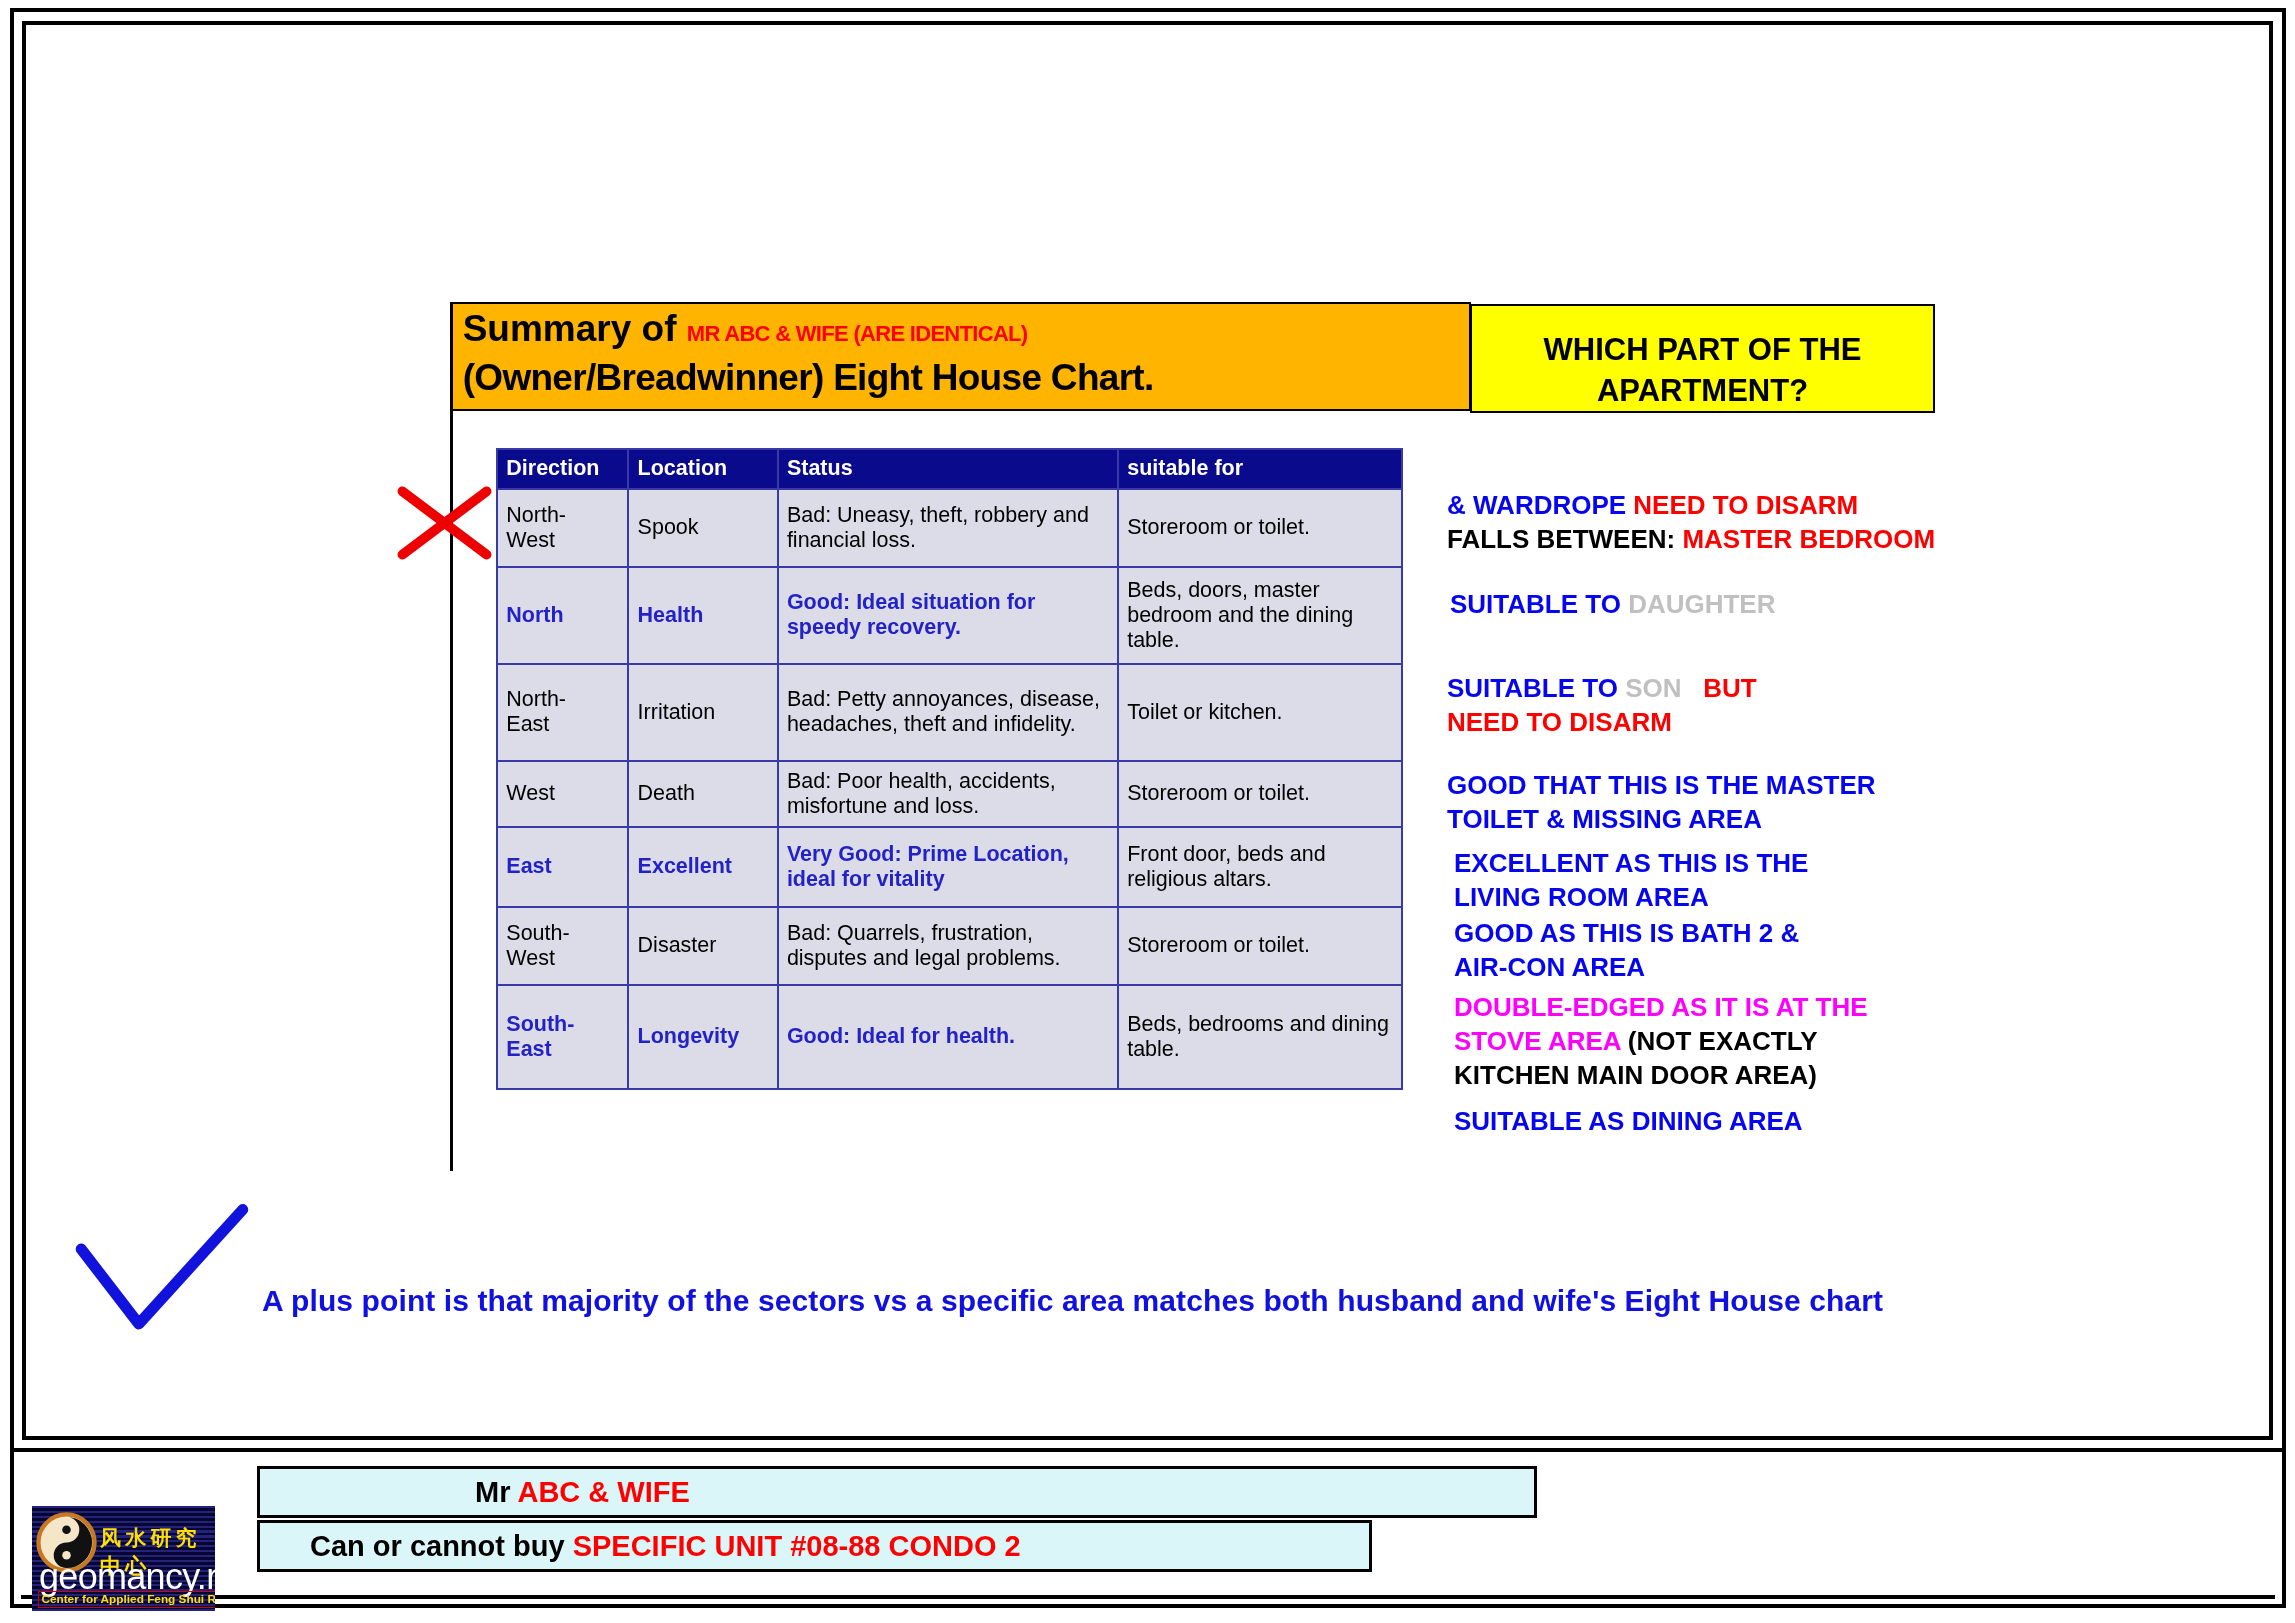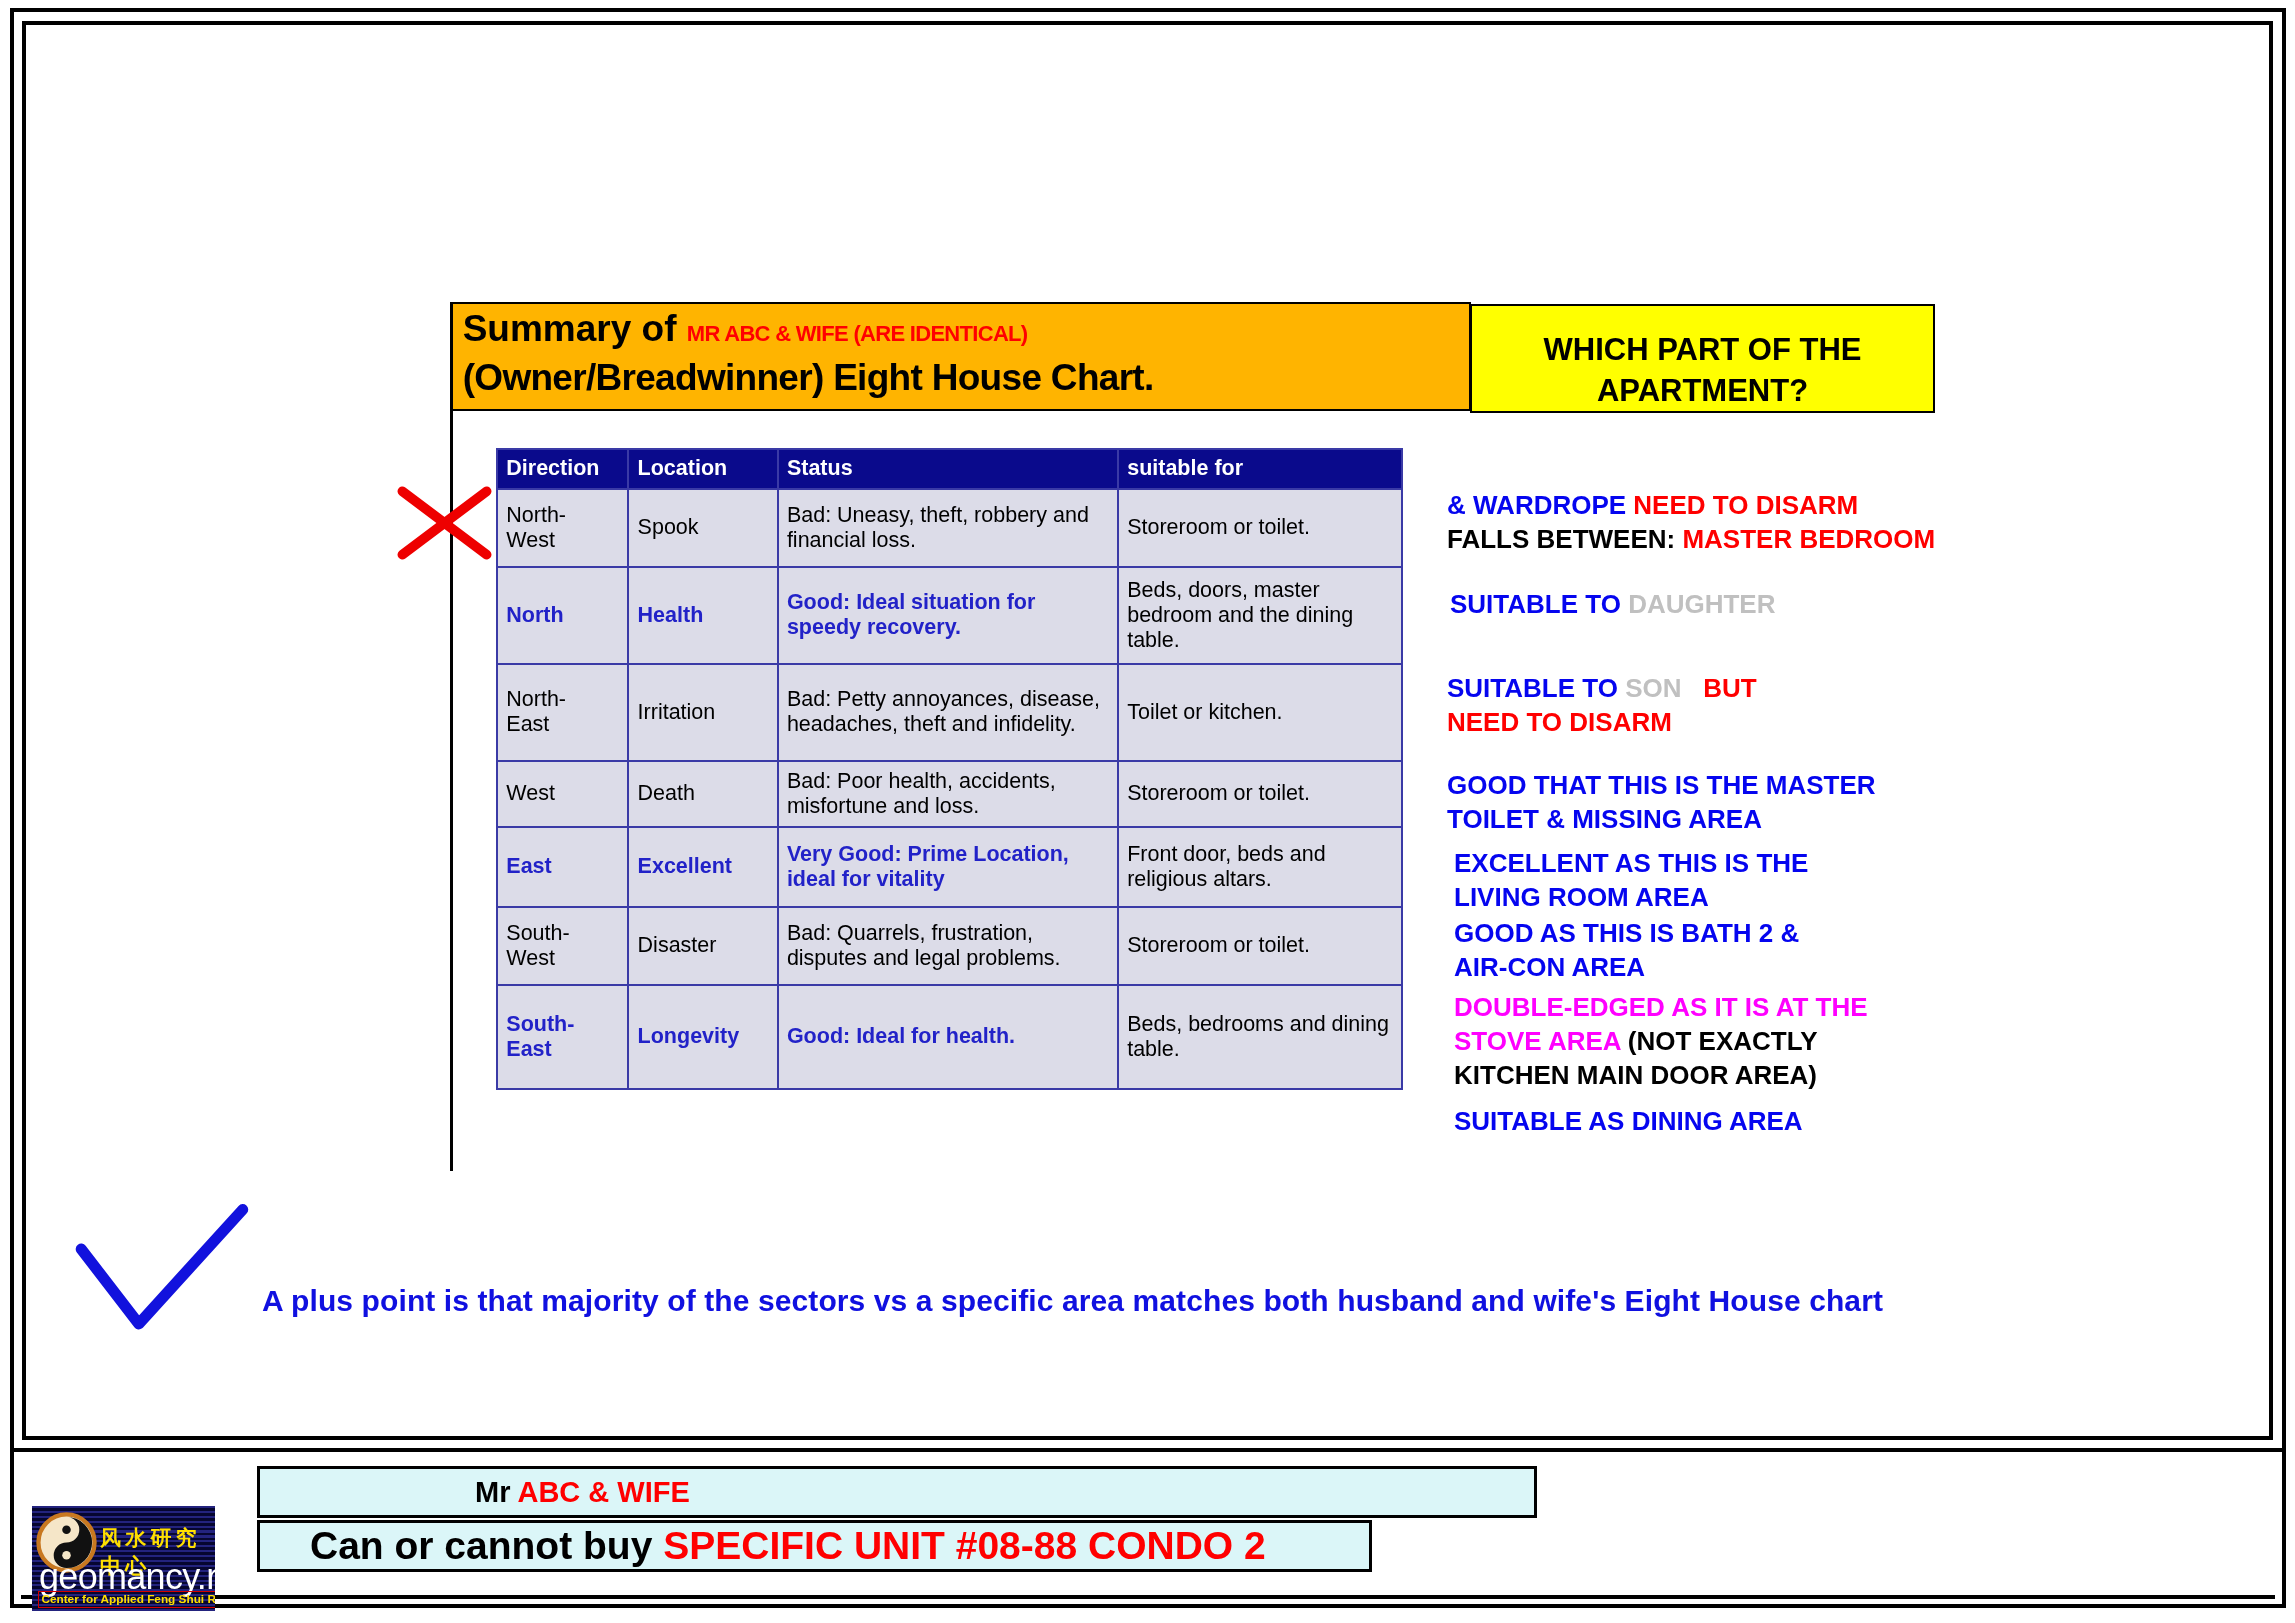--- a/index.html
+++ b/index.html
@@ -83,21 +83,21 @@
   }
   .logo-yy{position:absolute;left:4.2px;top:5.6px;}
   .logo-cn{position:absolute;left:68px;top:18px;color:#ffdf00;font-size:21px;font-weight:bold;letter-spacing:4.2px;}
   .logo-domain{position:absolute;left:7px;top:50px;color:#ffffff;font-size:36px;font-weight:normal;letter-spacing:-0.7px;}
   .logo-tagline{
     position:absolute;left:5.6px;bottom:3.5px;color:#ffe000;font-size:11.8px;font-weight:bold;
     border:1.4px solid #d40000;padding:0 2.8px 0.7px 2.8px;white-space:nowrap;
   }
   .cyan-box{background:#dbf6f8;border:3.5px solid #000;white-space:nowrap;}
   .owner-box{left:257px;top:1466px;width:1059px;height:46px;line-height:46px;padding-left:215px;font-size:29px;font-weight:bold;}
-  .buy-box{left:257px;top:1520px;width:1059px;height:46px;line-height:46px;padding-left:50px;font-size:39px;font-weight:bold;}
+  .buy-box{left:257px;top:1520px;width:1059px;height:46px;line-height:46px;padding-left:50px;font-size:29px;font-weight:bold;}
 </style>
 </head>
 <body>
 
 <div class="abs outer-frame"></div>
 <div class="abs inner-frame"></div>
 <div class="abs rule-a"></div>
 <div class="abs rule-b"></div>
 <div class="abs vert-line"></div>
 

